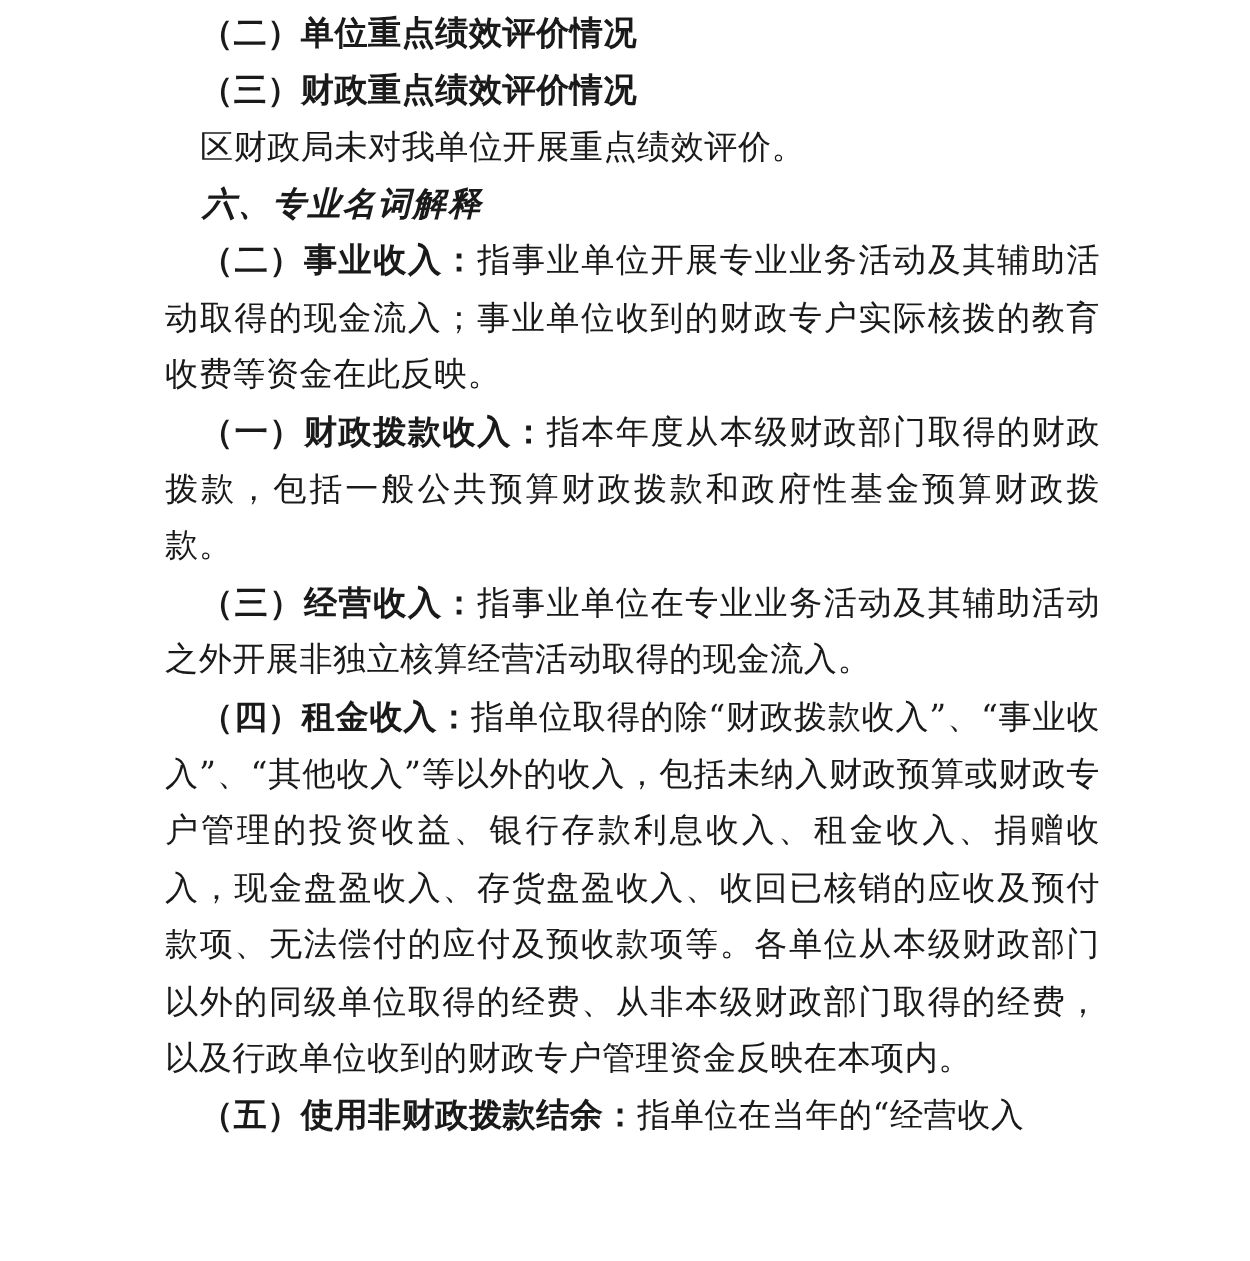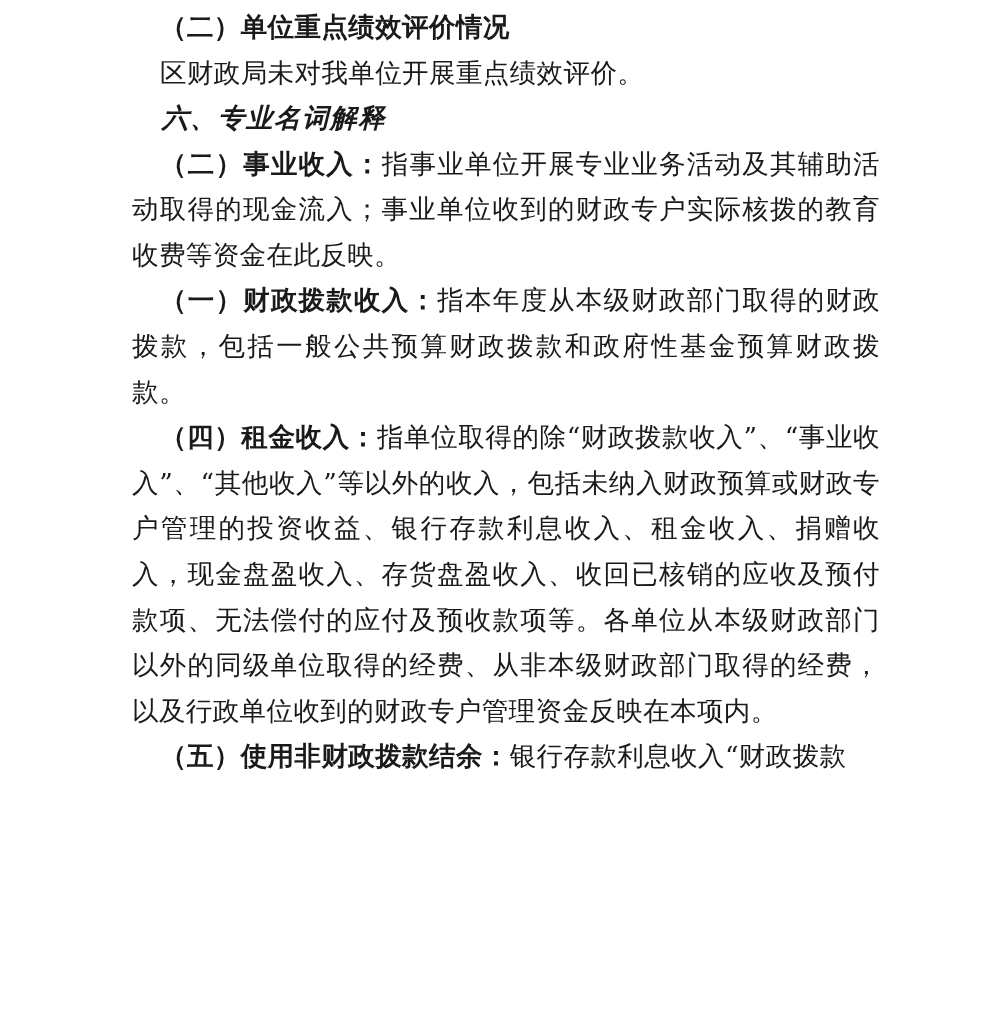--- a/index.html
+++ b/index.html
@@ -54,28 +54,30 @@
 </style>
 </head>
 <body>
 
 <div class="page">
   <div class="doc-body">
 
     <p class="heading-sub indent-first">（二）单位重点绩效评价情况</p>
 
 
+    <p class="heading-sub indent-first">（三）财政重点绩效评价情况</p>
 
     <p class="para indent-first">区财政局未对我单位开展重点绩效评价。</p>
 
     <p class="heading-section">六、专业名词解释</p>
 
     <p class="para indent-first"><span class="bold">（二）事业收入：</span><span>指事业单位开展专业业务活动及其辅助活动取得的现金流入；事业单位收到的财政专户实际核拨的教育收费等资金在此反映。</span></p>
 
     <p class="para indent-first"><span class="bold">（一）财政拨款收入：</span><span>指本年度从本级财政部门取得的财政拨款，包括一般公共预算财政拨款和政府性基金预算财政拨款。</span></p>
 
+    <p class="para indent-first"><span class="bold">（三）经营收入：</span><span>指事业单位在专业业务活动及其辅助活动之外开展非独立核算经营活动取得的现金流入。</span></p>
 
     <p class="para indent-first"><span class="bold">（四）租金收入：</span><span>指单位取得的除“财政拨款收入”、“事业收入”、“其他收入”等以外的收入，包括未纳入财政预算或财政专户管理的投资收益、银行存款利息收入、租金收入、捐赠收入，现金盘盈收入、存货盘盈收入、收回已核销的应收及预付款项、无法偿付的应付及预收款项等。各单位从本级财政部门以外的同级单位取得的经费、从非本级财政部门取得的经费，以及行政单位收到的财政专户管理资金反映在本项内。</span></p>
 
-    <p class="para indent-first"><span class="bold">（五）使用非财政拨款结余：</span><span>银行存款利息收入“财政拨款</span></p>
+    <p class="para indent-first"><span class="bold">（五）使用非财政拨款结余：</span><span>指单位在当年的“经营收入</span></p>
 
   </div>
 </div>
 
 </body></html>

